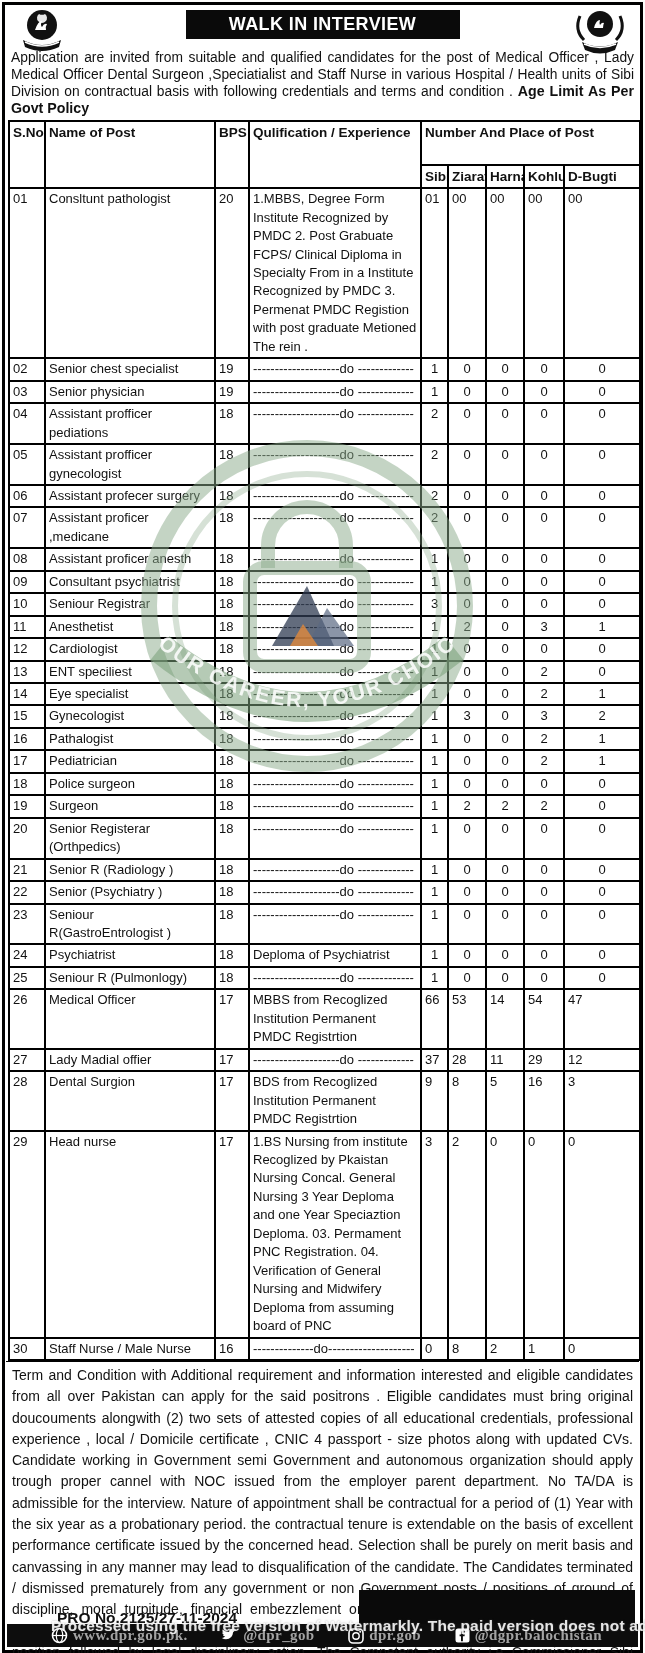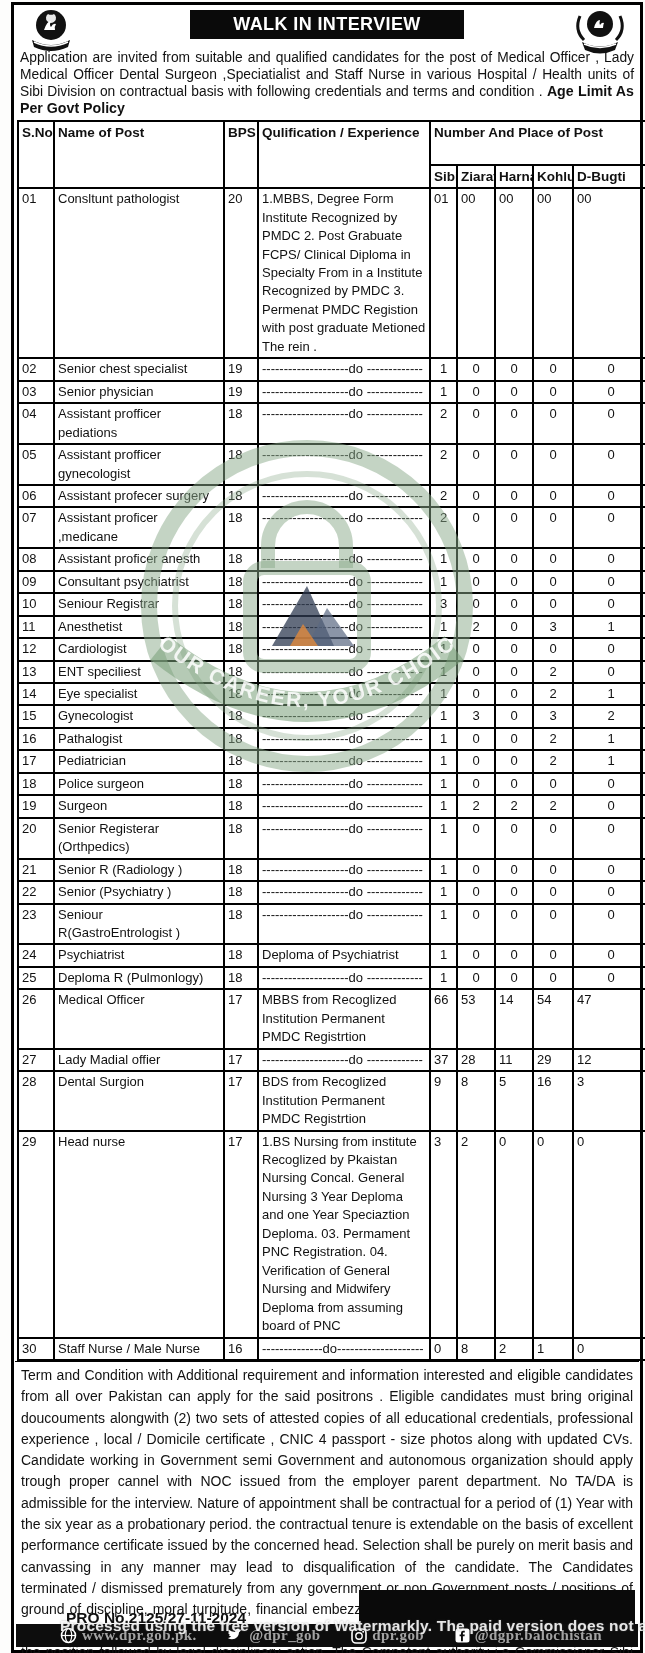--- a/index.html
+++ b/index.html
@@ -1,17 +1,17 @@
 <!DOCTYPE html>
 <html><head>
 <meta charset="utf-8">
 <style>
   html,body{margin:0;padding:0;background:#fff;}
   .page{position:relative;width:645px;height:1653px;background:#fdfdfc;font-family:"Liberation Sans",sans-serif;color:#111;overflow:hidden;}
-  .ad-frame{position:absolute;left:2px;top:2px;right:2px;bottom:0;border:3px solid #000;box-sizing:border-box;background:#fff;margin-left:9px;}
+  .ad-frame{position:absolute;left:2px;top:2px;right:2px;bottom:0;border:3px solid #000;box-sizing:border-box;background:#fff;}
 
   
   .hdr{position:relative;height:42px;}
   .crest{position:absolute;top:3px;}
   .crest.left{left:10px;}
   .crest.right{right:8px;}
   .title-bar{position:absolute;left:50%;top:5px;transform:translateX(-50%);width:274px;height:29px;background:#0a0a0a;color:#fff;font-weight:700;font-size:18px;letter-spacing:.4px;display:flex;align-items:center;justify-content:center;}
   .intro{margin:2px 6px 3px 6px;font-size:13.8px;line-height:17px;text-align:justify;}
   .intro b{font-size:14.2px;}
 
@@ -360,21 +360,21 @@
         <td>18</td>
         <td class="c-qual">Deploma of Psychiatrist</td>
         <td class="c-num">1</td>
         <td class="c-num">0</td>
         <td class="c-num">0</td>
         <td class="c-num">0</td>
         <td class="c-num">0</td>
       </tr>
           <tr>
         <td>25</td>
-        <td>Deploma R (Pulmonlogy)</td>
+        <td>Seniour R (Pulmonlogy)</td>
         <td>18</td>
         <td class="c-qual">--------------------do  -------------</td>
         <td class="c-num">1</td>
         <td class="c-num">0</td>
         <td class="c-num">0</td>
         <td class="c-num">0</td>
         <td class="c-num">0</td>
       </tr>
           <tr class="num-left">
         <td>26</td>

